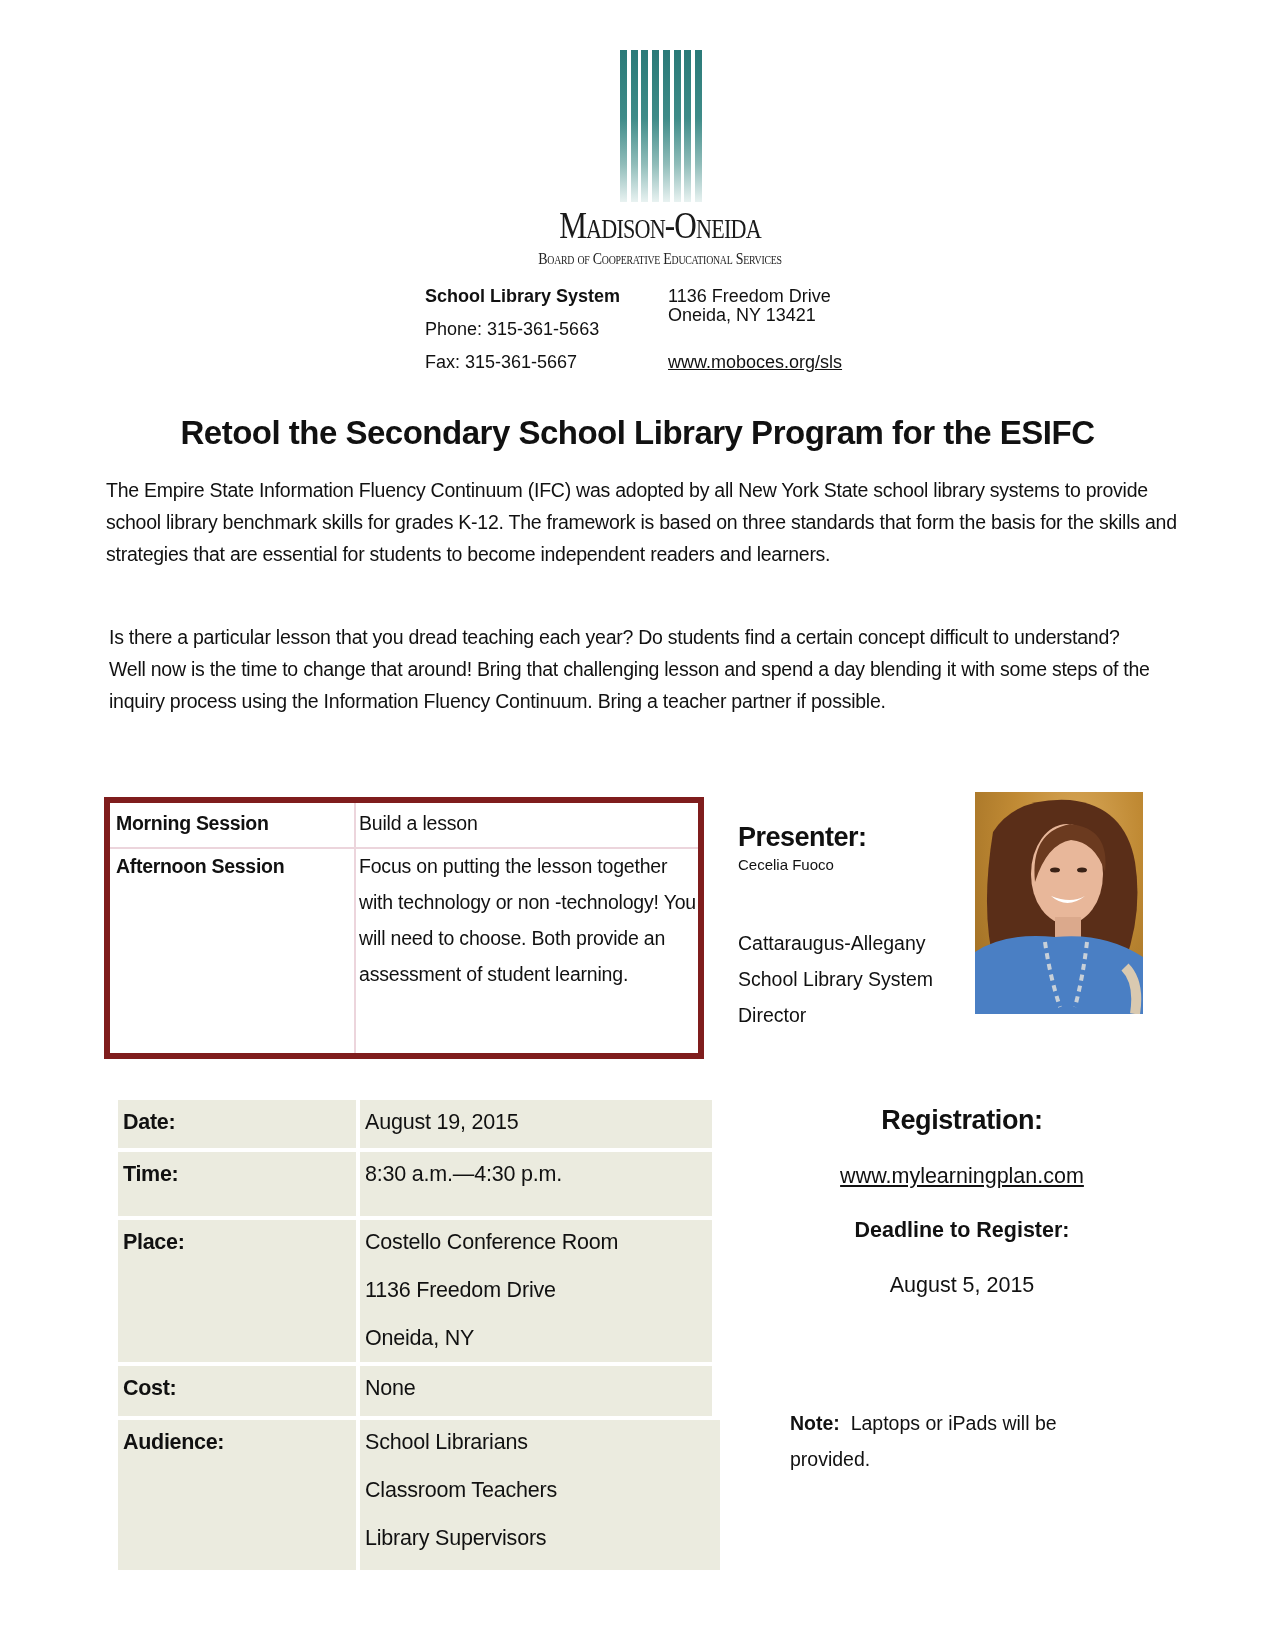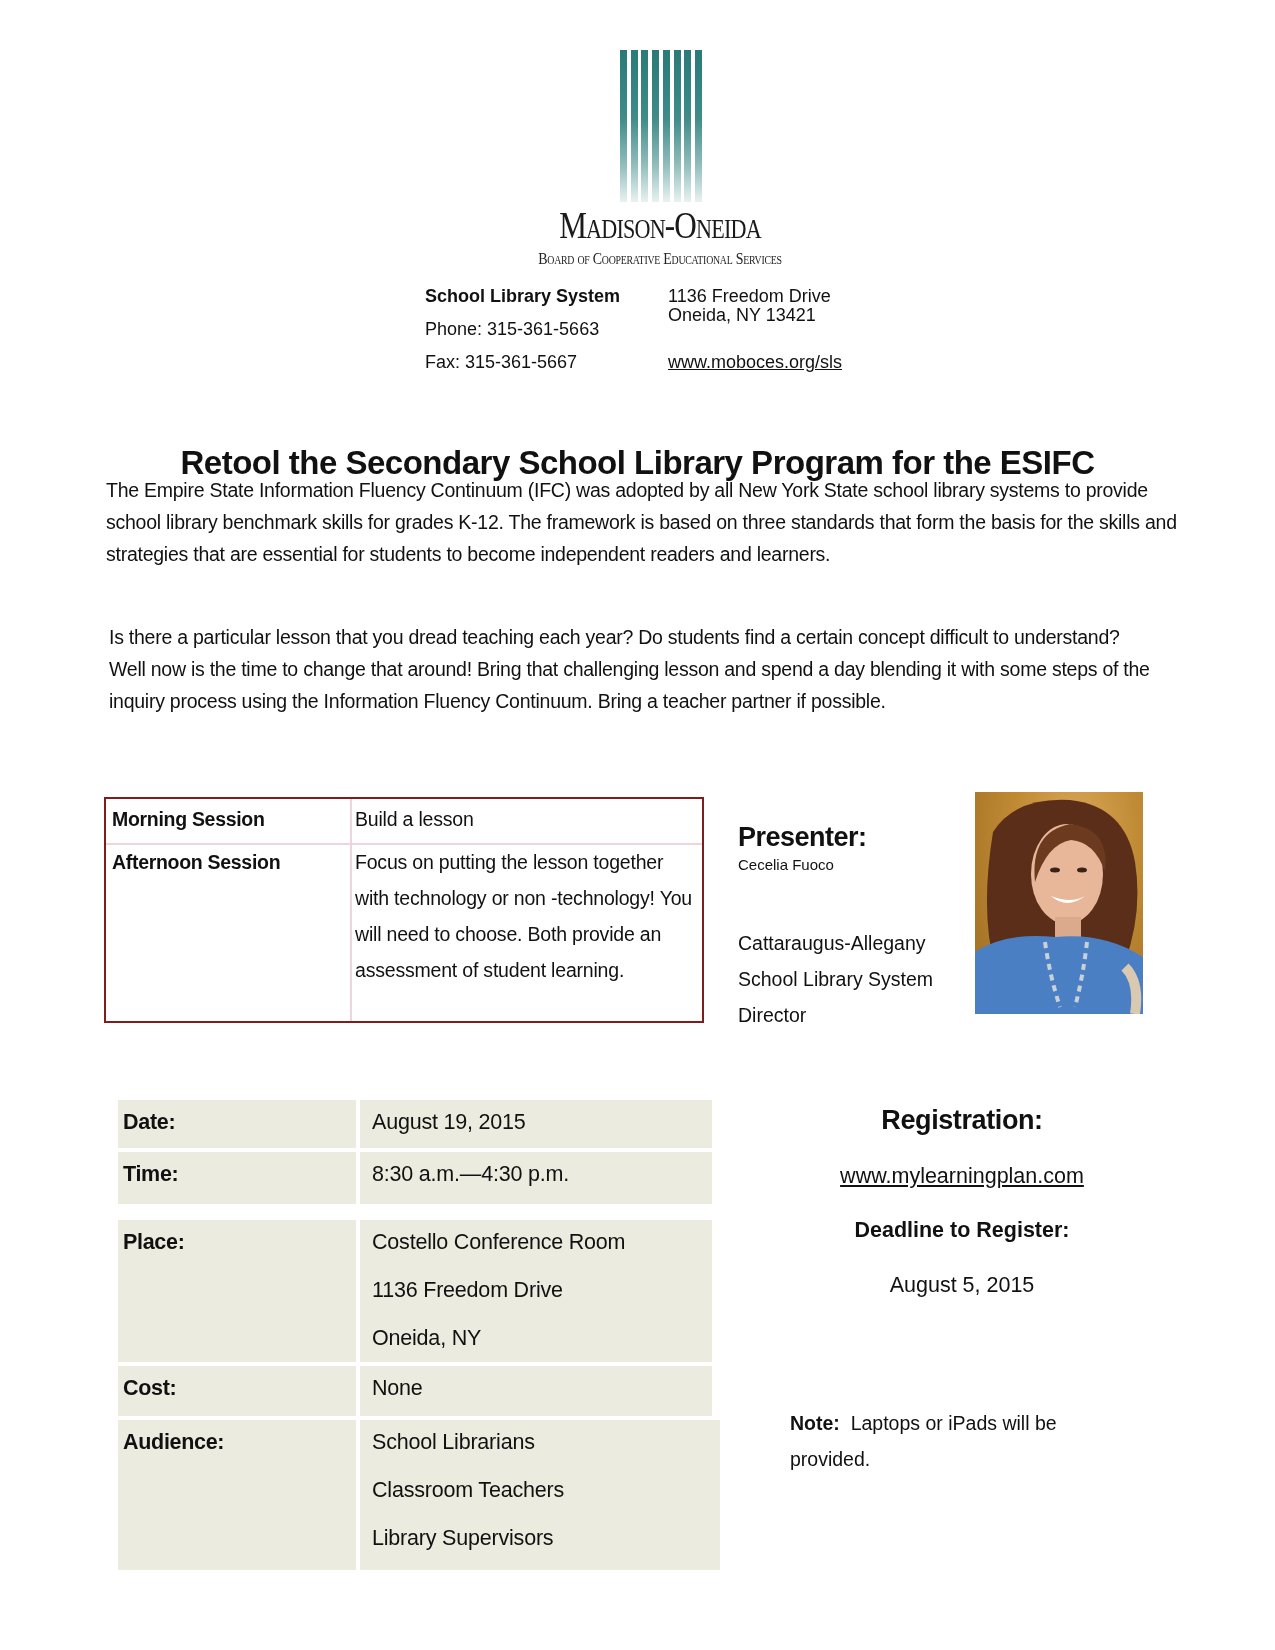--- a/index.html
+++ b/index.html
@@ -28,32 +28,32 @@
   }
 
   
   .contact { font-size: 18px; color: #111; white-space: nowrap; }
   .contact.bold { font-weight: bold; }
   .contact a { color: #111; text-decoration: underline; }
 
   
   #title {
     left: 0; top: 414px; width: 1275px; text-align: center;
-    font-size: 33px; font-weight: bold; letter-spacing: -0.5px; margin-top: 30px;
+    font-size: 33px; font-weight: bold; letter-spacing: -0.5px;
   }
 
   
   .para { font-size: 19.5px; line-height: 32px; letter-spacing: -0.25px; }
   #para1 { left: 106px; top: 474px; width: 1080px; }
   #para2 { left: 109px; top: 621px; width: 1050px; }
 
   
   #session-table {
-    left: 104px; top: 797px; width: 600px; height: 226px;
-    border: 2px solid #7f1d1d; box-sizing: border-box; text-decoration: underline;
+    left: 104px; top: 797px; width: 600px; height: 262px;
+    border: 6px solid #7f1d1d; box-sizing: border-box; text-decoration: underline;
   }
   #session-table .row { position: absolute; left: 0; width: 100%; }
   #session-table .row1 { top: 0; height: 44px; border-bottom: 2px solid #ecd5dc; }
   #session-table .row2 { top: 46px; height: 212px; }
   #session-table .vsep { position: absolute; left: 244px; top: 0; bottom: 0; width: 2px; background: #ecd5dc; }
   .sess-label { position: absolute; left: 6px; font-size: 19.5px; font-weight: bold; letter-spacing: -0.3px; }
   .sess-value { position: absolute; left: 249px; width: 345px; font-size: 19.5px; line-height: 36px; letter-spacing: -0.2px; }
 
   
   #presenter-heading { left: 738px; top: 822px; font-size: 27px; font-weight: bold; letter-spacing: -0.5px; }
@@ -63,21 +63,21 @@
     left: 975px; top: 792px; width: 168px; height: 222px; overflow: hidden;
     background: radial-gradient(ellipse at 60% 20%, #d8a85a 0%, #c08a34 45%, #9a6a22 100%);
   }
 
   
   #details-table { left: 118px; top: 1100px; width: 594px; }
   .drow { position: absolute; left: 0; width: 594px; }
   .dcell-l { position: absolute; left: 0; top: 0; bottom: 0; width: 238px; background: #ebebdf; }
   .dcell-r { position: absolute; left: 242px; top: 0; bottom: 0; right: 0; background: #ebebdf; }
   .dlabel { position: absolute; left: 5px; top: 10px; font-size: 21.5px; font-weight: bold; letter-spacing: -0.3px; }
-  .dval { position: absolute; left: 12px; top: 10px; font-size: 21.5px; line-height: 48px; margin-top: -12px; letter-spacing: -0.2px; }
+  .dval { position: absolute; left: 5px; top: 10px; font-size: 21.5px; line-height: 48px; margin-top: -12px; letter-spacing: -0.2px; }
 
   
   .reg { position: absolute; left: 762px; width: 400px; text-align: center; }
   #reg-heading { top: 1105px; font-size: 27px; font-weight: bold; letter-spacing: -0.4px; }
   #reg-url { top: 1164px; font-size: 21.5px; }
   #reg-url a { color: #111; text-decoration: underline; }
   #deadline-heading { top: 1218px; font-size: 21.5px; font-weight: bold; }
   #deadline-date { top: 1273px; font-size: 21.5px; }
 
   #note { left: 790px; top: 1405px; width: 330px; font-size: 19.5px; line-height: 36px; }
@@ -147,21 +147,21 @@
 
 <div id="details-table" class="abs">
   <div class="drow" style="top:0; height:48px;">
     <div class="dcell-l">
         <div class="dlabel">Date:</div>
       </div>
     <div class="dcell-r">
         <div class="dval">August 19, 2015</div>
       </div>
   </div>
-  <div class="drow" style="top:52px; height:52px;">
+  <div class="drow" style="top:52px; height:64px;">
     <div class="dcell-l">
         <div class="dlabel">Time:</div>
       </div>
     <div class="dcell-r">
         <div class="dval">8:30 a.m.—4:30 p.m.</div>
       </div>
   </div>
   <div class="drow" style="top:120px; height:142px;">
     <div class="dcell-l">
         <div class="dlabel">Place:</div>

